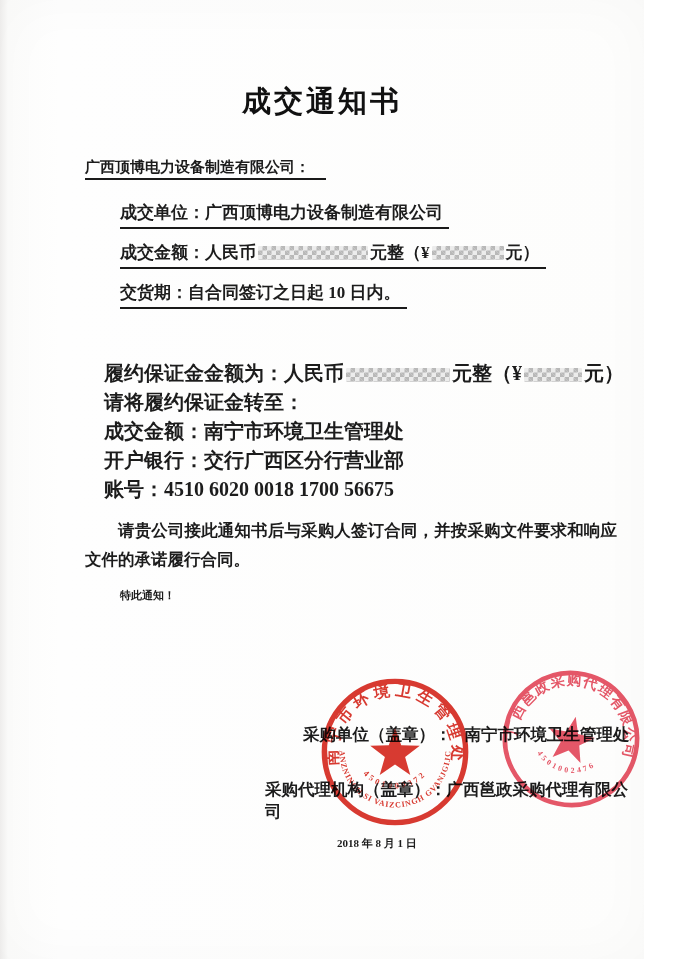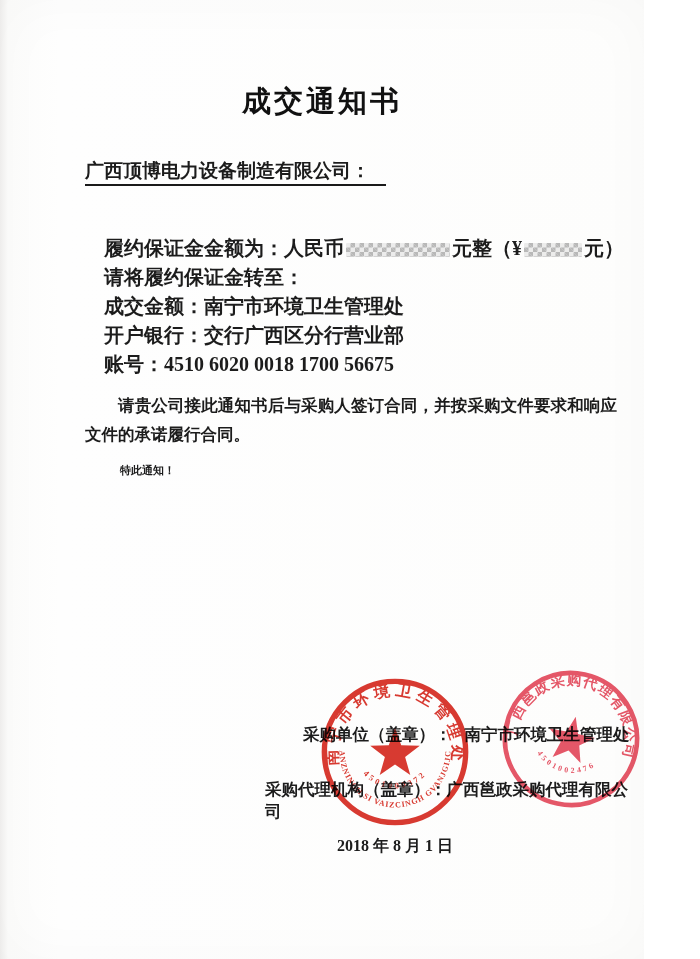--- a/index.html
+++ b/index.html
@@ -11,21 +11,21 @@
   .page {
     position:relative; width:644px; height:959px; overflow:hidden;
     background:linear-gradient(90deg,#f0efee 0px,#fcfcfb 8px,#fefefe 60px,#fdfdfc 640px,#f7f6f5 700px);
     box-shadow:inset 0 0 60px rgba(0,0,0,0.025);
     color:#1c1c1c;
   }
   .title {
     padding-top:82px; text-align:center;
     font-size:29px; font-weight:700; letter-spacing:3px; color:#111;
   }
-  .addressee { margin:36px 78px 0 85px; font-size:19px; font-weight:700; }
+  .addressee { margin:36px 78px 0 85px; font-size:15px; font-weight:700; }
   .addressee .u { border-bottom:2px solid #1a1a1a; padding:0 16px 3px 0; }
   .intro {
     margin:21px 79px 0 86px; width:535px;
     font-size:16.5px; line-height:29px; font-weight:600;
     text-align:justify; text-indent:2em; color:#1e1e1e;
   }
   .redact {
     display:inline-block; height:14px; vertical-align:-2px; margin:0 2px;
     background:
       linear-gradient(45deg,#a8a8a8 25%,transparent 25%,transparent 75%,#a8a8a8 75%),
@@ -42,38 +42,51 @@
   .closing {
     margin:12px 80px 0 85px; width:532px;
     font-size:16.5px; line-height:29px; font-weight:600;
     text-align:justify; text-indent:2em;
   }
   .notice-statement { margin:14px 0 0 120px; font-size:11px; font-weight:600; }
   .sig { position:relative; font-size:16.5px; font-weight:600; }
   .sig-purchaser { position:absolute; left:303px; top:724px; }
   .sig-purchaser .name { margin-left:13px; }
   .sig-agency { position:absolute; left:265px; top:779px; }
-  .sig-date { position:absolute; left:337px; top:836px; font-size:16px; font-weight:600; }
+  .sig-date { position:absolute; left:337px; top:836px; font-size:11px; font-weight:600; }
   .stamp { position:absolute; mix-blend-mode:multiply; pointer-events:none; }
   .stamp-left { left:319px; top:676px; width:152px; height:152px; opacity:0.92; }
   .stamp-right { left:500px; top:668px; width:142px; height:142px; opacity:0.85; transform:rotate(12deg); }
   .stamp svg { width:100%; height:100%; display:block; }
 </style>
 </head>
 <body>
 
 <div class="page">
 
   <h1 class="title">成交通知书</h1>
 
   <div class="addressee">
     <span class="u">广西顶博电力设备制造有限公司：</span>
   </div>
 
 
+  <div class="award">
+    <div class="award-line">
+      <span class="u">成交单位：广西顶博电力设备制造有限公司</span>
+    </div>
+    <div class="award-line">
+      <span class="u">
+        <span>成交金额：人民币</span><span class="redact" style="width:110px"></span><span>元整（¥</span><span class="redact" style="width:72px"></span><span>元）</span>
+      </span>
+    </div>
+    <div class="award-line">
+      <span class="u">交货期：自合同签订之日起 10 日内。</span>
+    </div>
+  </div>
 
   <div class="bond">
     <div>
       <span>履约保证金金额为：人民币</span><span class="redact" style="width:104px"></span><span>元整（¥</span><span class="redact" style="width:58px"></span><span>元）</span>
     </div>
     <div>请将履约保证金转至：</div>
     <div>成交金额：南宁市环境卫生管理处</div>
     <div>开户银行：交行广西区分行营业部</div>
     <div>账号：4510 6020 0018 1700 56675</div>
   </div>

